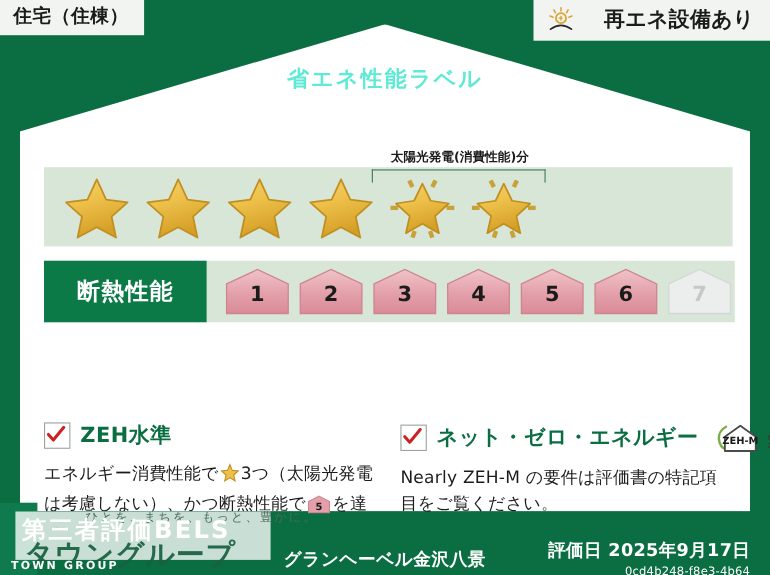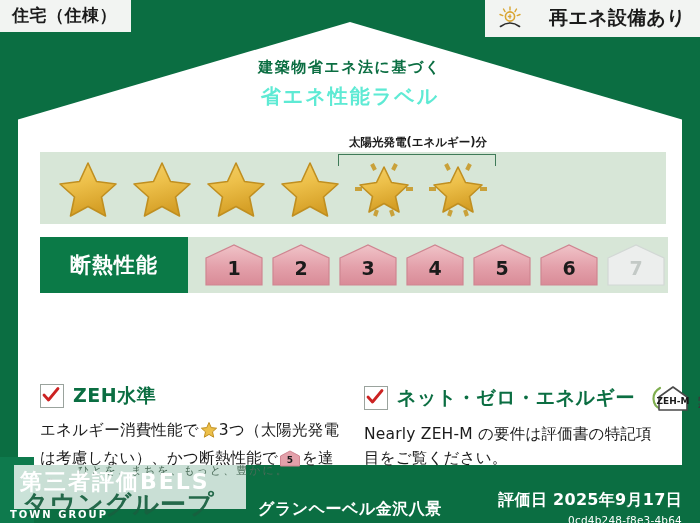--- a/index.html
+++ b/index.html
@@ -204,29 +204,28 @@
         </g>
         <circle cx="13" cy="10.5" r="4.6" fill="none" stroke="#d9a531" stroke-width="1.6"></circle>
         <path d="M10.8 10.5 h3.6 M13 8.3 v4.4" stroke="#d9a531" stroke-width="1.3" fill="none"></path>
         <path d="M3.5 20.5 Q13 13.5 22.5 20.5" stroke="#2b2b2b" stroke-width="1.6" fill="none" stroke-linecap="round"></path>
       </svg>
     </span>
     <span class="rtxt">再エネ設備あり</span>
   </div>
 
   <div class="title-wrap">
-    <div class="title-sub">建築物省エネ法に基づく</div>
     <div class="title-main">省エネ性能ラベル</div>
   </div>
 
   <div class="rows">
 
     <div class="row row-energy">
       <div class="row-body">
-        <div class="solar-caption">太陽光発電(エネルギー)分</div>
+        <div class="solar-caption">太陽光発電(消費性能)分</div>
         <div class="solar-bracket"></div>
         <div class="stars">
 
           <div class="star-cell">
             <svg width="68" height="66" viewBox="0 0 68 66">
               <defs>
                   <linearGradient id="sg1" x1="0" y1="0" x2="0.3" y2="1">
                 <stop offset="0%" stop-color="#f3d06a"></stop>
                     <stop offset="45%" stop-color="#edc04a"></stop>
                 <stop offset="100%" stop-color="#d59f26"></stop>

